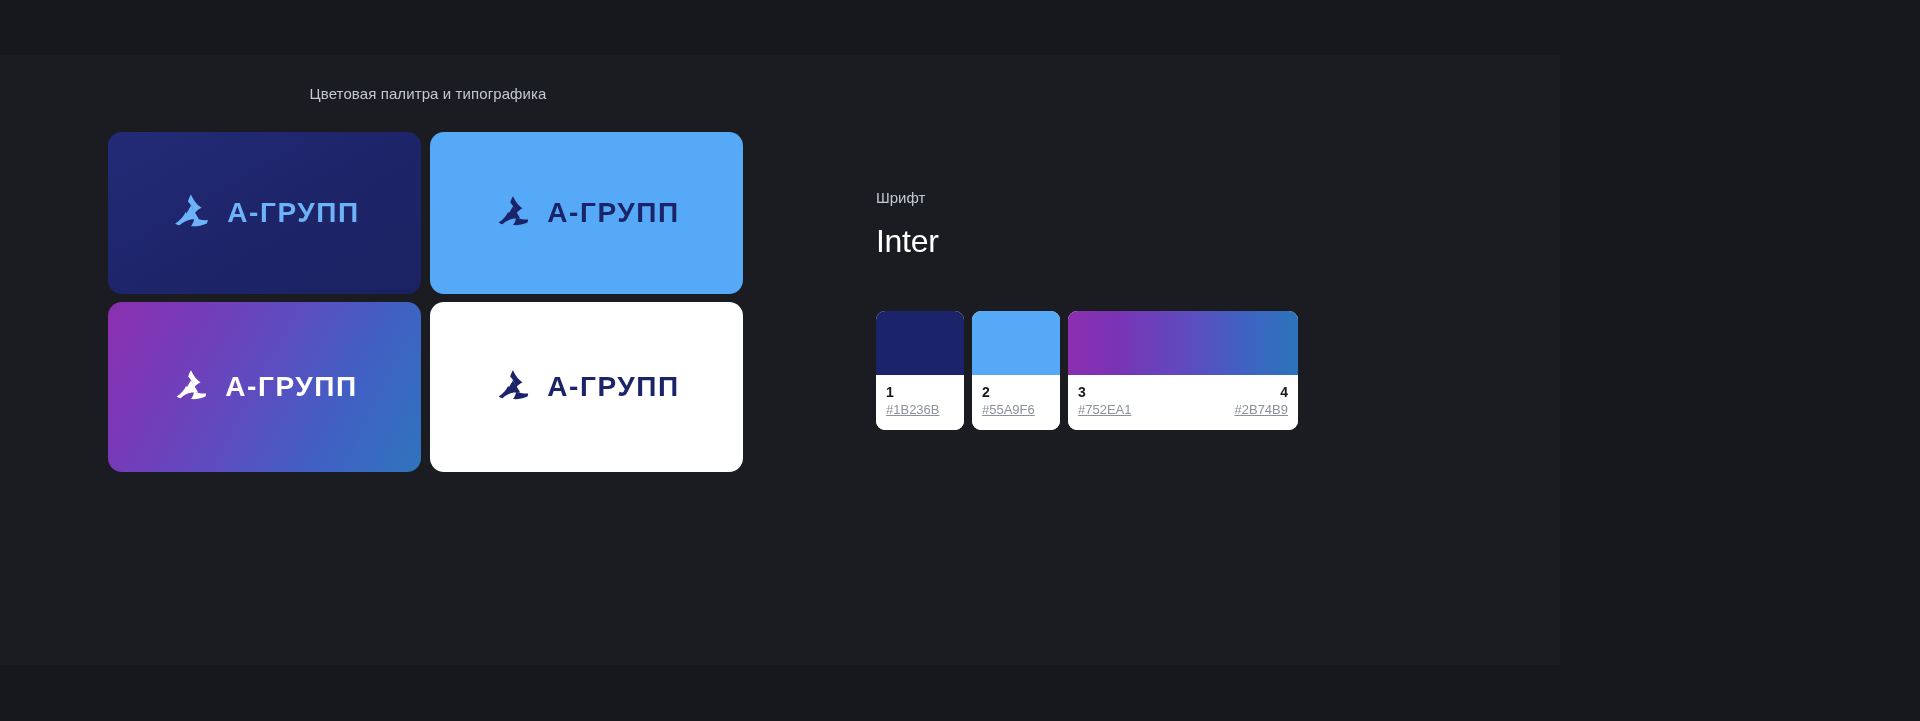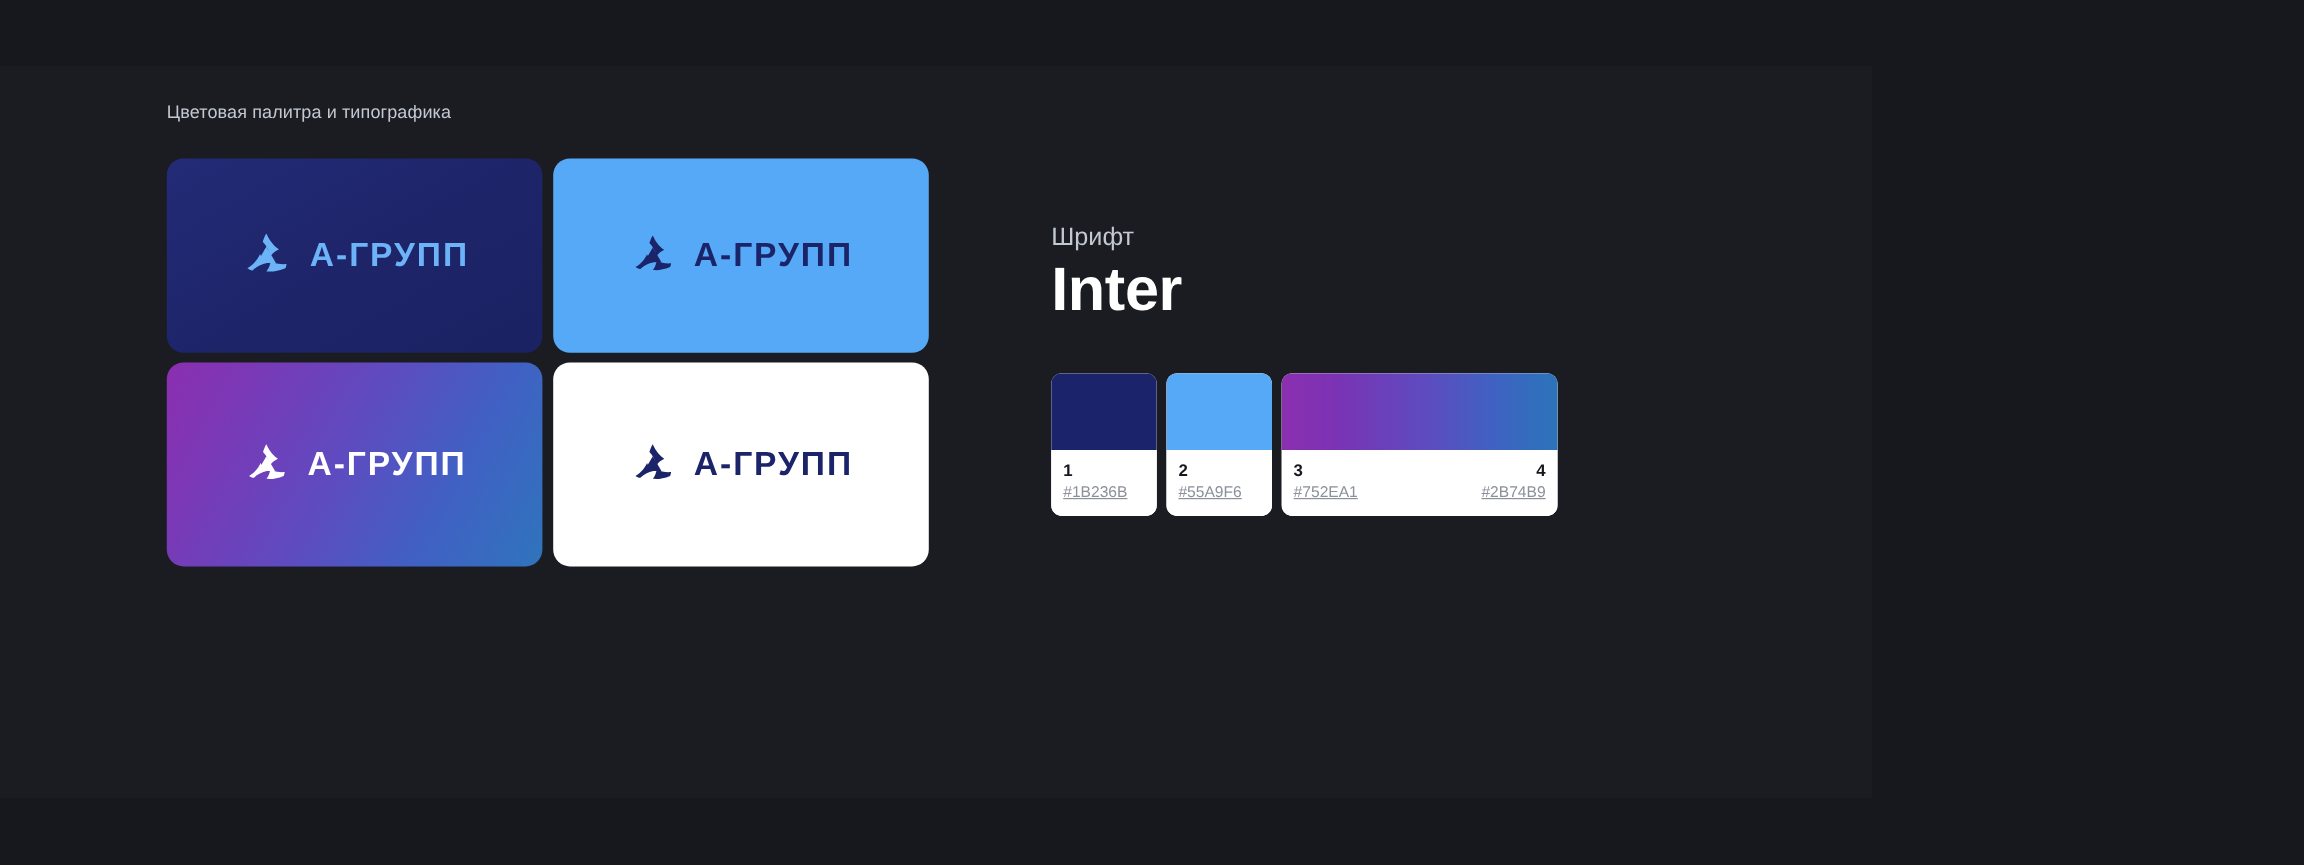--- a/index.html
+++ b/index.html
@@ -40,23 +40,24 @@
     top: 0;
     width: 1920px;
     height: 721px;
     display: flex;
     align-items: flex-start;
   }
 
   
   .left-col {
     position: absolute;
-    left: 139px;
+    left: 108px;
     top: 84px;
     width: 640px;
+    text-align: center;
   }
 
   .section-title {
     font-size: 15px;
     line-height: 20px;
     color: #c3c8d1;
     letter-spacing: 0.1px;
     margin-bottom: 28px;
     white-space: nowrap;
   }
@@ -116,30 +117,30 @@
 
   
   .right-col {
     position: absolute;
     left: 876px;
     top: 188px;
     width: 600px;
   }
 
   .font-label {
-    font-size: 21px;
+    font-size: 15px;
     line-height: 20px;
     color: #c3c8d1;
     margin-bottom: 8px;
   }
 
   .font-name {
-    font-size: 51px;
+    font-size: 32px;
     line-height: 50px;
-    font-weight: 700;
+    font-weight: 400;
     color: #ffffff;
     letter-spacing: -0.3px;
     margin-bottom: 45px;
   }
 
   .swatch-row {
     display: flex;
     gap: 8px;
     align-items: flex-start;
   }

